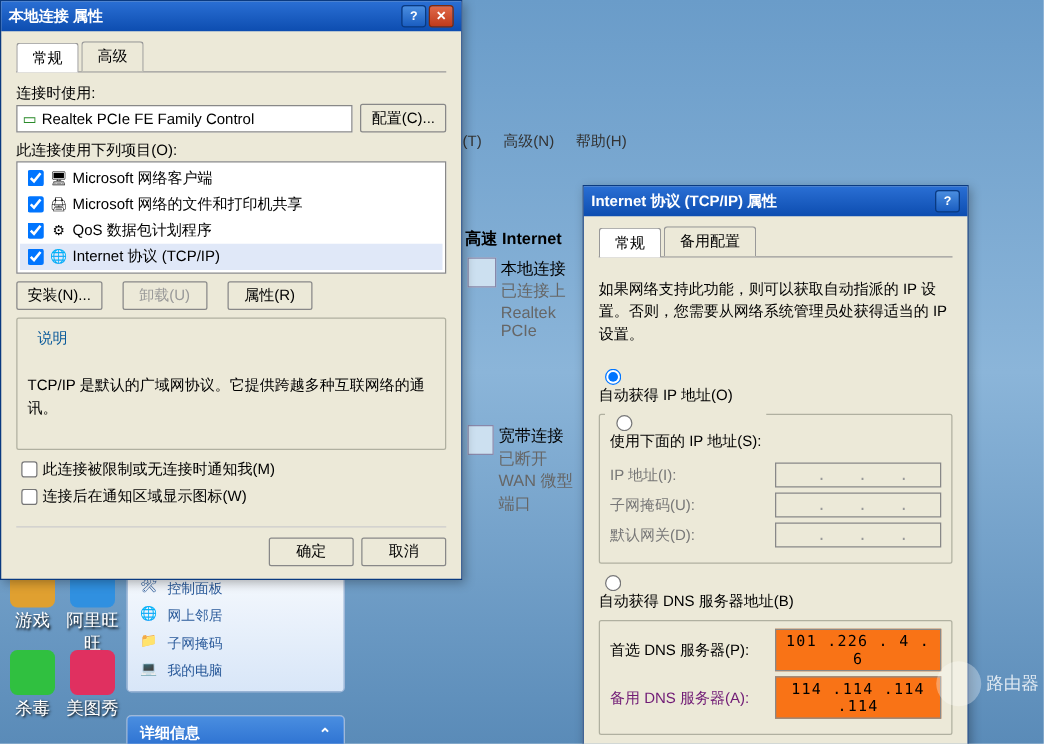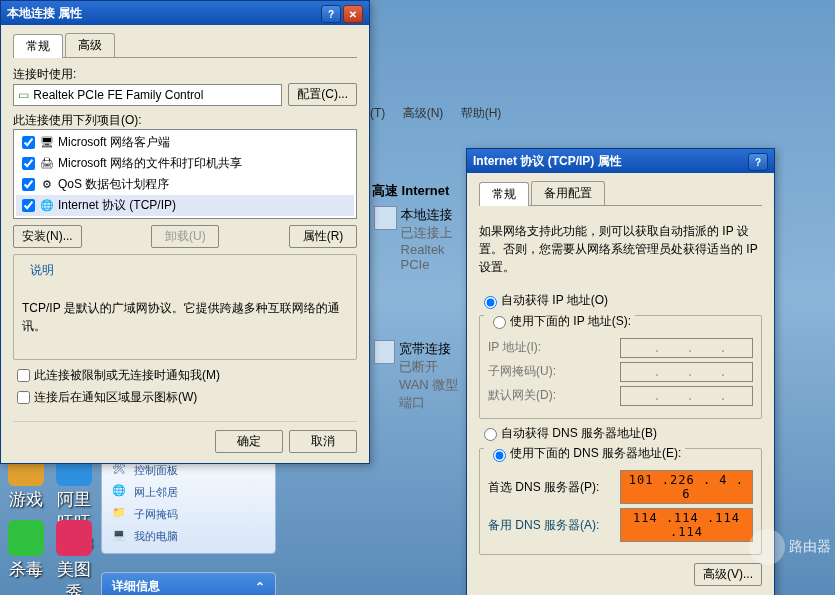--- a/index.html
+++ b/index.html
@@ -1,18 +1,18 @@
 <!DOCTYPE html>
 <html><head>
 <meta charset="utf-8">
 <style>
 * { box-sizing: border-box; font-family: "Microsoft YaHei", "SimSun", Arial, sans-serif; }
 body { margin: 0; width: 835px; height: 595px; background: linear-gradient(180deg, #6a9cc9 0%, #8bb5d9 50%, #5a8bb8 100%); position: relative; overflow: hidden; }
 
-.titlebar { background: linear-gradient(180deg, #2a6fd4 0%, #0d4db0 100%); color: #fff; padding: 4px 6px; display: flex; justify-content: space-between; font-size: 12px; font-weight: bold; height: 24px; }
+.titlebar { background: linear-gradient(180deg, #2a6fd4 0%, #0d4db0 100%); color: #fff; padding: 4px 6px; display: flex; align-items: center; justify-content: space-between; font-size: 12px; font-weight: bold; height: 24px; }
 .titlebar-btns { display: flex; gap: 2px; }
 .tbtn { width: 20px; height: 18px; background: linear-gradient(180deg, #4a8ee0, #1a5dc0); border: 1px solid #0a3a80; border-radius: 3px; display: flex; align-items: center; justify-content: center; color: #fff; font-size: 10px; cursor: pointer; }
 .tbtn.close { background: linear-gradient(180deg, #e06a4a, #c03a1a); border-color: #802a0a; }
 
 .dialog { position: absolute; background: #ece9d8; border: 1px solid #0a3a80; box-shadow: 2px 2px 8px rgba(0,0,0,0.3); }
 .dialog-body { padding: 8px 12px 10px; font-size: 12px; }
 
 .tabs { display: flex; border-bottom: 1px solid #999; margin-bottom: 8px; }
 .tab { padding: 3px 12px; font-size: 12px; border: 1px solid #999; border-bottom: none; background: #ece9d8; margin-right: 2px; border-radius: 3px 3px 0 0; cursor: pointer; }
 .tab.active { background: #fff; position: relative; top: 1px; }
@@ -20,23 +20,23 @@
 .fieldset { border: 1px solid #b0b0a0; padding: 8px; margin: 6px 0; border-radius: 2px; }
 .fieldset-title { font-size: 12px; margin: -14px 0 4px 4px; background: #ece9d8; display: inline-block; padding: 0 4px; color: #0a5a9a; }
 
 .item-list { border: 1px solid #888; background: #fff; height: 90px; overflow: auto; padding: 2px; }
 .item-row { display: flex; align-items: center; padding: 1px 2px; font-size: 12px; font-family: "SimSun", monospace; }
 .item-row.sel { background: #e0e8f8; }
 .chk { width: 13px; height: 13px; margin-right: 4px; }
 .item-icon { width: 16px; height: 16px; margin-right: 3px; display: inline-flex; align-items: center; justify-content: center; font-size: 11px; }
 
 .btn { font-size: 12px; padding: 2px 8px; border: 1px solid #888; background: #ece9d8; border-radius: 2px; cursor: pointer; min-width: 68px; }
-.btn-row { display: flex; gap: 16px; justify-content: space-between; margin: 6px 0; }
-
-.radio-row { display: flex; align-items: center; font-size: 12px; margin: 4px 0; }
+.btn-row { display: flex; gap: 16px; justify-content: flex-start; margin: 6px 0; }
+
+.radio-row { display: flex; align-items: flex-start; font-size: 12px; margin: 4px 0; flex-direction: column; }
 .radio-row input { margin-right: 4px; }
 
 .grid-row { display: flex; align-items: center; margin: 4px 0; font-size: 12px; }
 .grid-row label { width: 150px; color: #777; }
 .ip-inp { border: 1px solid #888; background: #f97316; padding: 2px 4px; font-family: monospace; font-size: 12px; width: 150px; text-align: center; letter-spacing: 1px; }
 .ip-inp.disabled { background: #ece9d8; color: #999; }
 
 .checkbox-row { display: flex; align-items: center; font-size: 12px; margin: 3px 0; }
 .checkbox-row input { margin-right: 4px; }
 
@@ -49,21 +49,21 @@
 .conn-panel { position: absolute; left: 370px; top: 180px; width: 95px; font-size: 13px; }
 .conn-item { padding: 4px; display: flex; align-items: start; gap: 4px; }
 .conn-icon { width: 28px; height: 24px; background: #cce0f0; border: 1px solid #88a; }
 
 .sidebar-panel { position: absolute; left: 101px; top: 425px; width: 175px; background: linear-gradient(180deg, #fff, #d8e6f8); border: 1px solid #a0b8d8; border-radius: 4px; }
 .sidebar-header { background: linear-gradient(180deg, #4a8ee0, #2a6fd0); color: #fff; font-size: 12px; font-weight: bold; padding: 5px 10px; border-radius: 3px 3px 0 0; display: flex; justify-content: space-between; align-items: center; }
 .sidebar-body { padding: 6px 10px; }
 .sidebar-link { display: flex; align-items: center; gap: 6px; font-size: 11px; color: #2a5a9a; padding: 3px 0; cursor: pointer; }
 .sidebar-link .sicon { width: 16px; height: 16px; }
 
-.desk-icon { position: absolute; width: 44px; text-align: center; color: #fff; font-size: 17px; text-shadow: 1px 1px 2px #000; }
+.desk-icon { position: absolute; width: 44px; text-align: center; color: #fff; font-size: 14px; text-shadow: 1px 1px 2px #000; }
 .desk-icon .dimg { width: 36px; height: 36px; margin: 0 auto 2px; border-radius: 6px; }
 
 .watermark { position: absolute; right: 4px; bottom: 30px; color: #fff; font-size: 14px; opacity: 0.8; display: flex; align-items: center; gap: 4px; }
 .watermark-icon { width: 36px; height: 36px; background: rgba(255,255,255,0.4); border-radius: 50%; }
 
 .menubar { position: absolute; left: 370px; top: 105px; font-size: 12px; color: #333; }
 .menubar span { margin-right: 14px; }
 
 .desc-box { font-size: 12px; margin: 16px 0; line-height: 1.5; }
 </style>
@@ -254,30 +254,26 @@
           <label>默认网关(D):</label>
           <div class="ip-inp disabled">&nbsp;.&nbsp;&nbsp;&nbsp;.&nbsp;&nbsp;&nbsp;.</div>
         </div>
     </div>
 
     <div class="radio-row">
         <input type="radio" name="dns" style="">
         <span>自动获得 DNS 服务器地址(B)</span>
       </div>
     <div class="fieldset" style="padding-top:2px">
-      <div class="radio-row" style="margin:-10px 0 4px -4px; background:#ece9d8; display:inline-flex; padding:0 4px">
-          <input type="radio" name="dns" checked="" style="">
-          <span>使用下面的 DNS 服务器地址(E):</span>
-        </div>
       <div class="grid-row">
           <label style="color:#000">首选 DNS 服务器(P):</label>
           <div class="ip-inp">101 .226 . 4  . 6</div>
         </div>
       <div class="grid-row">
-          <label style="color:#0c4a6e">备用 DNS 服务器(A):</label>
+          <label style="color:#701a75">备用 DNS 服务器(A):</label>
           <div class="ip-inp">114 .114 .114 .114</div>
         </div>
     </div>
 
     <div style="display:flex; justify-content:flex-end; margin-top:8px">
       <button class="btn">高级(V)...</button>
     </div>
 
     <div style="display:flex; justify-content:flex-end; gap:6px; margin-top:10px; border-top:1px solid #ccc; padding-top:8px">
       <button class="btn">确定</button>

